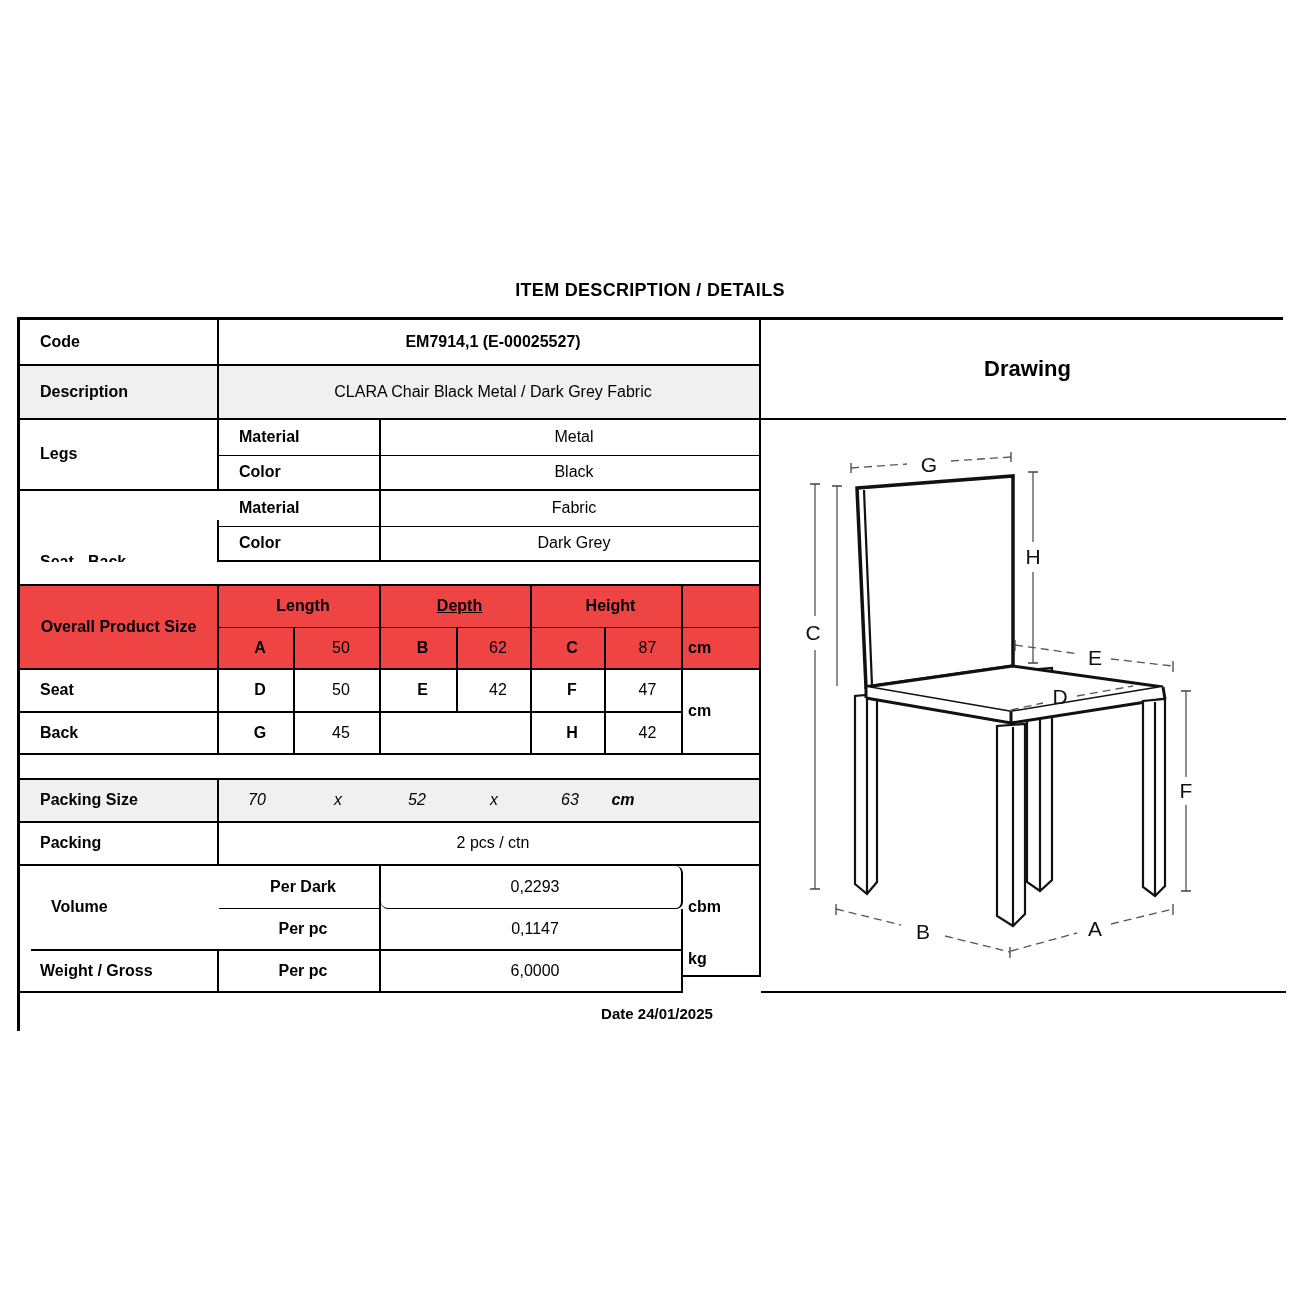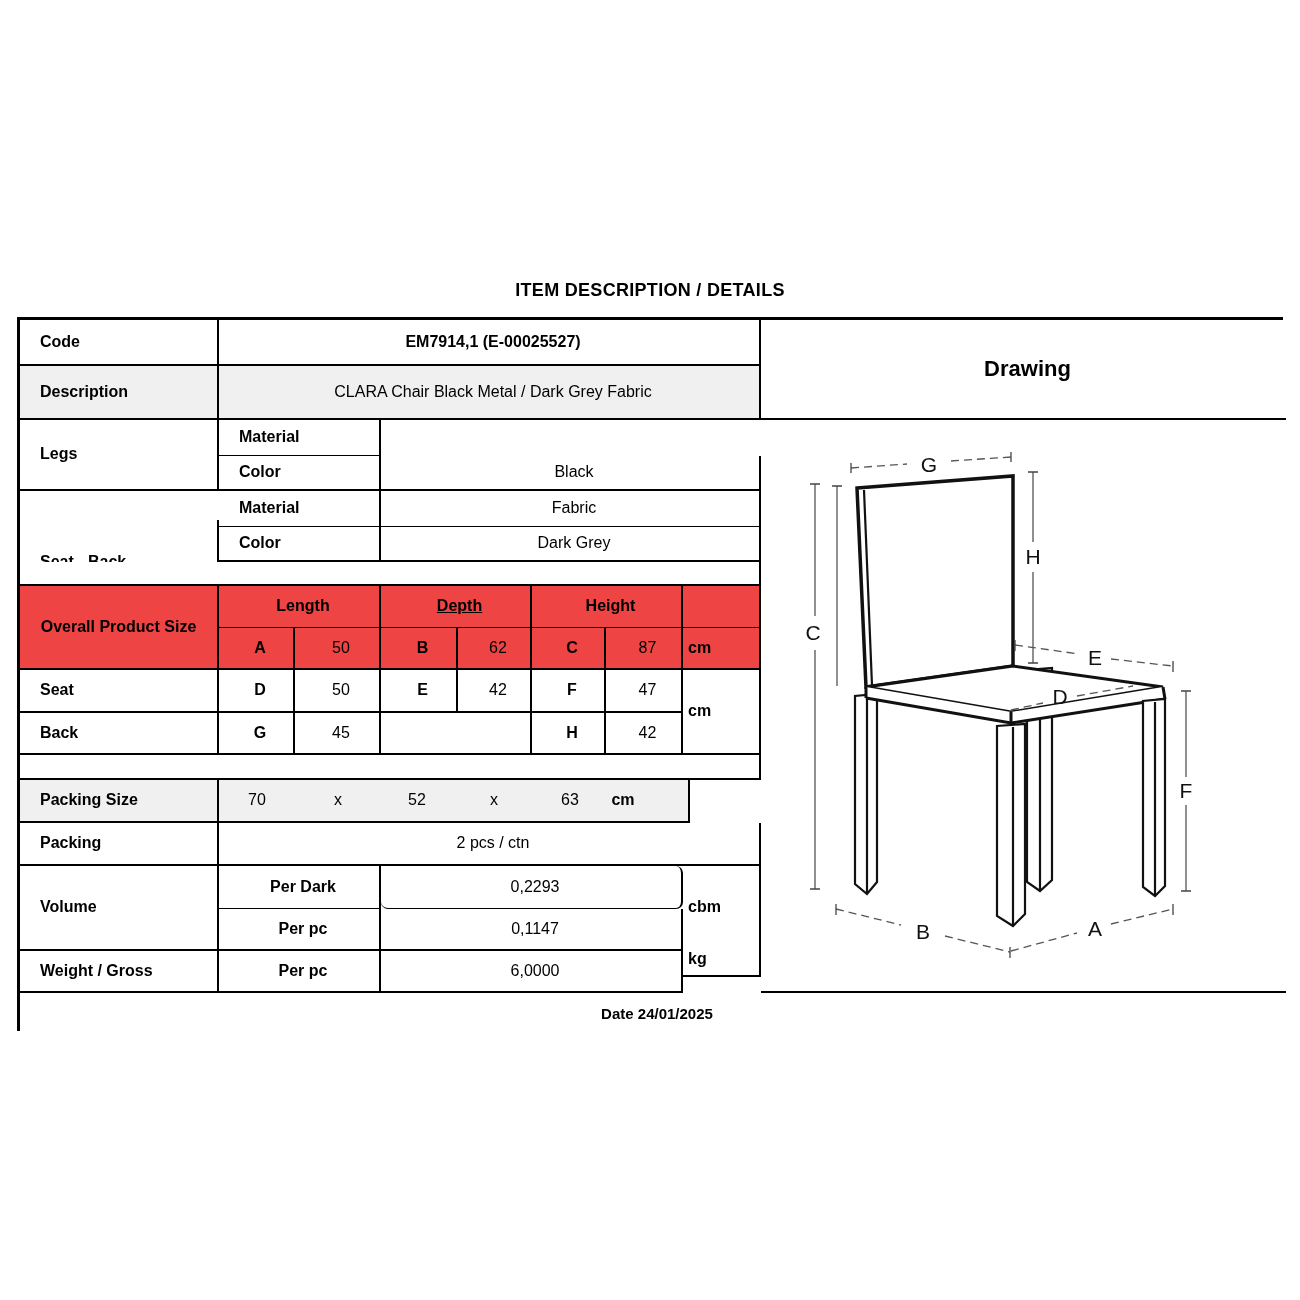--- a/index.html
+++ b/index.html
@@ -34,20 +34,21 @@
   <div id="sheet">
 
     <div class="cell lab" style="left:0;top:0;width:199px;height:46px;">Code</div>
     <div class="cell ctr b" style="left:199px;top:0;width:542px;height:46px;">EM7914,1 (E-00025527)</div>
 
     <div class="cell lab grey" style="left:0;top:46px;width:199px;height:54px;">Description</div>
     <div class="cell ctr grey" style="left:199px;top:46px;width:542px;height:54px;">CLARA Chair Black Metal / Dark Grey Fabric</div>
 
     <div class="cell lab" style="left:0;top:100px;width:199px;height:71px;">Legs</div>
     <div class="cell lab thinb" style="left:199px;top:100px;width:162px;height:36px;">Material</div>
+    <div class="cell ctr thinb" style="left:361px;top:100px;width:380px;height:36px;">Metal</div>
     <div class="cell lab" style="left:199px;top:136px;width:162px;height:35px;">Color</div>
     <div class="cell ctr" style="left:361px;top:136px;width:380px;height:35px;">Black</div>
 
     <div class="cell lab" style="left:0;top:160px;width:199px;height:86px;margin-top:40px;">Seat - Back</div>
     <div class="cell lab thinb" style="left:199px;top:171px;width:162px;height:36px;">Material</div>
     <div class="cell ctr thinb" style="left:361px;top:171px;width:380px;height:36px;">Fabric</div>
     <div class="cell lab" style="left:199px;top:207px;width:162px;height:35px;">Color</div>
     <div class="cell ctr" style="left:361px;top:207px;width:380px;height:35px;">Dark Grey</div>
 
     <div class="cell" style="left:0;top:242px;width:741px;height:24px;"></div>
@@ -78,33 +79,33 @@
     <div class="cell lab" style="left:0;top:393px;width:199px;height:42px;">Back</div>
     <div class="cell ctr b" style="left:199px;top:393px;width:76px;height:42px;">G</div>
     <div class="cell ctr" style="left:275px;top:393px;width:86px;height:42px;">45</div>
     <div class="cell" style="left:361px;top:393px;width:151px;height:42px;"></div>
     <div class="cell ctr b" style="left:512px;top:393px;width:74px;height:42px;">H</div>
     <div class="cell ctr" style="left:586px;top:393px;width:77px;height:42px;">42</div>
 
     <div class="cell" style="left:0;top:435px;width:741px;height:25px;"></div>
 
     <div class="cell lab grey" style="left:0;top:460px;width:199px;height:43px;">Packing Size</div>
-    <div class="cell grey" style="left:199px;top:460px;width:471px;height:43px;">
+    <div class="cell grey" style="left:199px;top:460px;width:542px;height:43px;font-style:italic;">
       <span class="pk-abs" style="left:38px;">70</span>
       <span class="pk-abs" style="left:119px;">x</span>
       <span class="pk-abs" style="left:198px;">52</span>
       <span class="pk-abs" style="left:275px;">x</span>
       <span class="pk-abs" style="left:351px;">63</span>
       <span class="pk-abs b" style="left:404px;">cm</span>
     </div>
 
     <div class="cell lab" style="left:0;top:503px;width:199px;height:43px;">Packing</div>
     <div class="cell ctr" style="left:199px;top:503px;width:542px;height:43px;">2 pcs / ctn</div>
 
-    <div class="cell lab" style="left:0;top:546px;width:199px;height:85px;">Volume</div>
+    <div class="cell lab" style="left:11px;top:546px;width:199px;height:85px;">Volume</div>
     <div class="cell ctr b thinb" style="left:199px;top:546px;width:162px;height:43px;">Per Dark</div>
     <div class="cell ctr thinb" style="left:361px;top:546px;width:302px;height:43px;border-radius:7px;">0,2293</div>
     <div class="cell unit" style="left:663px;top:546px;width:78px;height:85px;">cbm</div>
     <div class="cell ctr b" style="left:199px;top:589px;width:162px;height:42px;">Per pc</div>
     <div class="cell ctr" style="left:361px;top:589px;width:302px;height:42px;">0,1147</div>
 
     <div class="cell lab" style="left:0;top:631px;width:199px;height:42px;">Weight / Gross</div>
     <div class="cell ctr b" style="left:199px;top:631px;width:162px;height:42px;">Per pc</div>
     <div class="cell ctr" style="left:361px;top:631px;width:302px;height:42px;">6,0000</div>
     <div class="cell unit" style="left:663px;top:623px;width:78px;height:34px;">kg</div>

